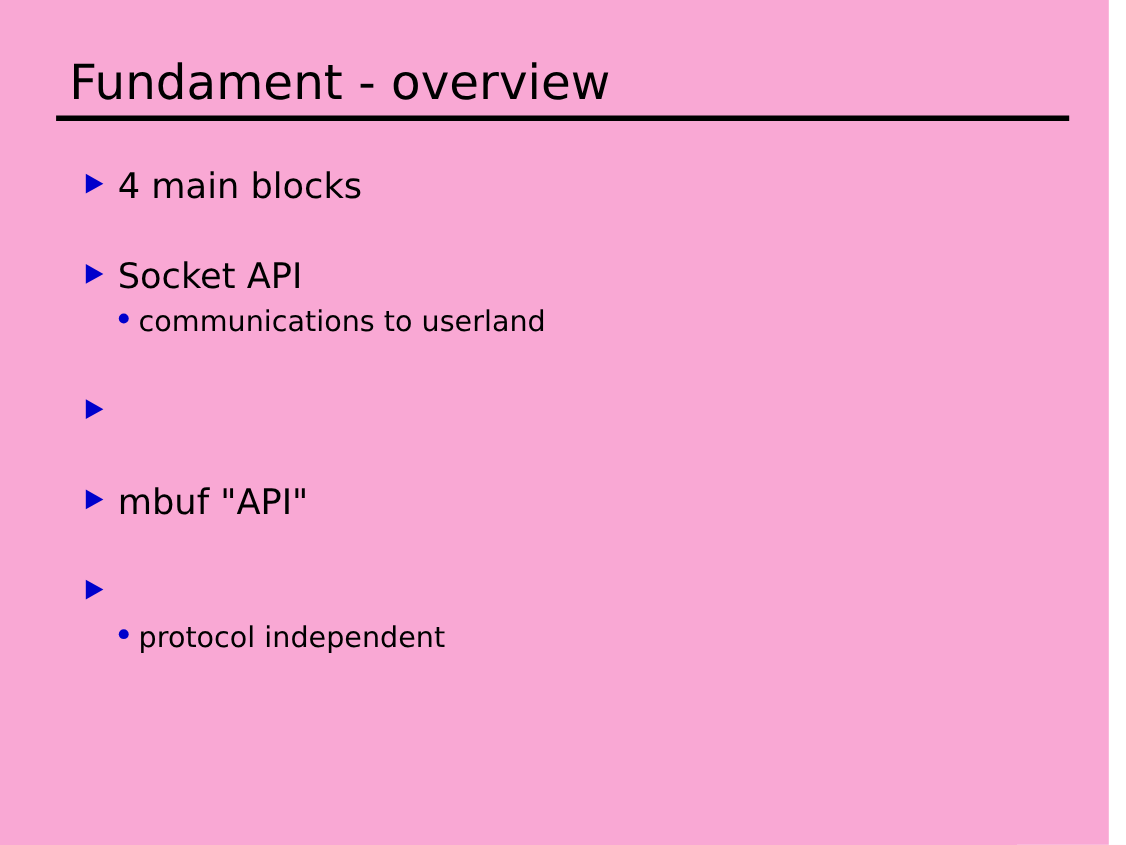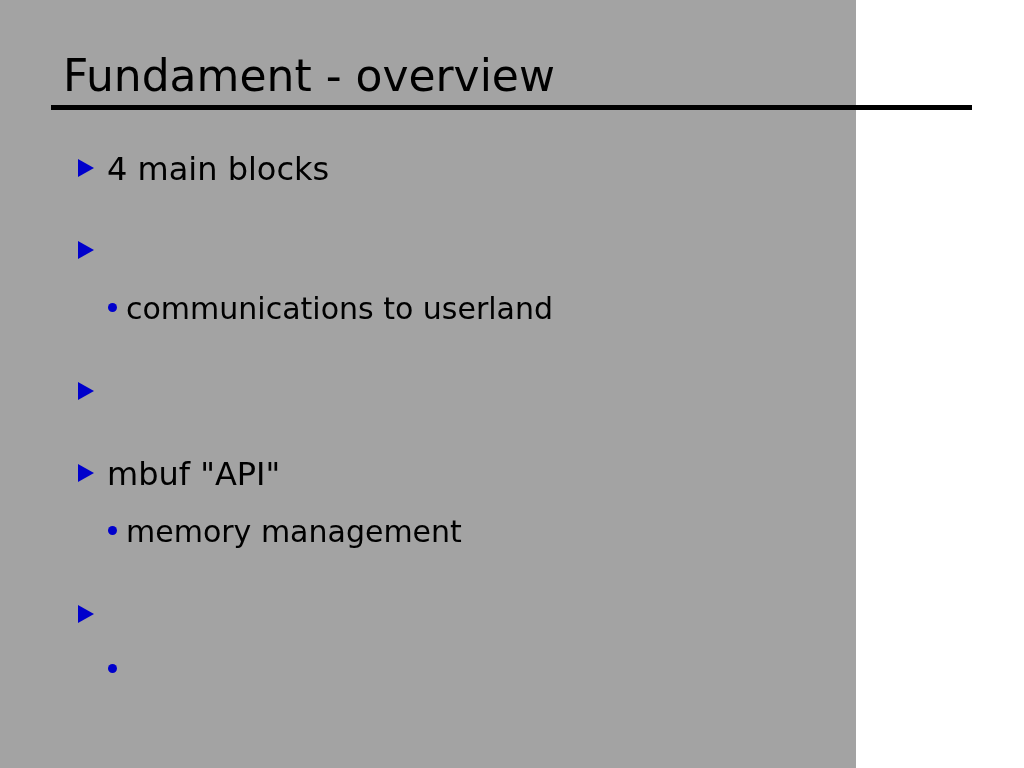--- a/index.html
+++ b/index.html
@@ -12,23 +12,23 @@
     width: 1024px;
     height: 768px;
     overflow: hidden;
     font-family: "DejaVu Sans", sans-serif;
     color: #000000;
     -webkit-font-smoothing: antialiased;
   }
 
   .slide {
     position: relative;
-    width: 856px;
+    width: 1008px;
     height: 768px;
-    background: #a3a3a3;
+    background: #f9a8d4;
   }
 
   
   .title-block {
     position: absolute;
     left: 51px;
     top: 48px;
     width: 921px;
   }
   .slide-title {
@@ -80,26 +80,26 @@
     position: relative;
     top: -2px;
   }
   .bullet-l1 .text {
     flex: 0 1 auto;
   }
 
   .bullet-l2 {
     display: flex;
     align-items: baseline;
-    font-size: 30px;
+    font-size: 26px;
     line-height: 36px;
     color: #000000;
     white-space: nowrap;
     margin-left: 30px;
-    margin-top: 20px;
+    margin-top: 4px;
   }
   .bullet-l2 .marker {
     flex: 0 0 auto;
     width: 18px;
     color: #0000cc;
     font-size: 20px;
     line-height: 36px;
     position: relative;
     top: -3px;
   }
@@ -142,47 +142,45 @@
     <div class="group">
       <div class="bullet-l1">
         <span class="marker"><span class="tri"></span></span>
         <span class="text">4 main blocks</span>
       </div>
     </div>
 
     <div class="group">
       <div class="bullet-l1">
         <span class="marker"><span class="tri"></span></span>
+        <span class="text">Socket API</span>
       </div>
       <div class="bullet-l2">
         <span class="marker"><span class="dot"></span></span>
         <span class="text">communications to userland</span>
       </div>
     </div>
 
     <div class="group">
       <div class="bullet-l1">
         <span class="marker"><span class="tri"></span></span>
       </div>
     </div>
 
     <div class="group">
       <div class="bullet-l1">
         <span class="marker"><span class="tri"></span></span>
         <span class="text">mbuf "API"</span>
       </div>
-      <div class="bullet-l2">
-        <span class="marker"><span class="dot"></span></span>
-        <span class="text">memory management</span>
-      </div>
     </div>
 
     <div class="group">
       <div class="bullet-l1">
         <span class="marker"><span class="tri"></span></span>
       </div>
       <div class="bullet-l2">
         <span class="marker"><span class="dot"></span></span>
+        <span class="text">protocol independent</span>
       </div>
     </div>
 
   </div>
 </div>
 
 </body></html>

